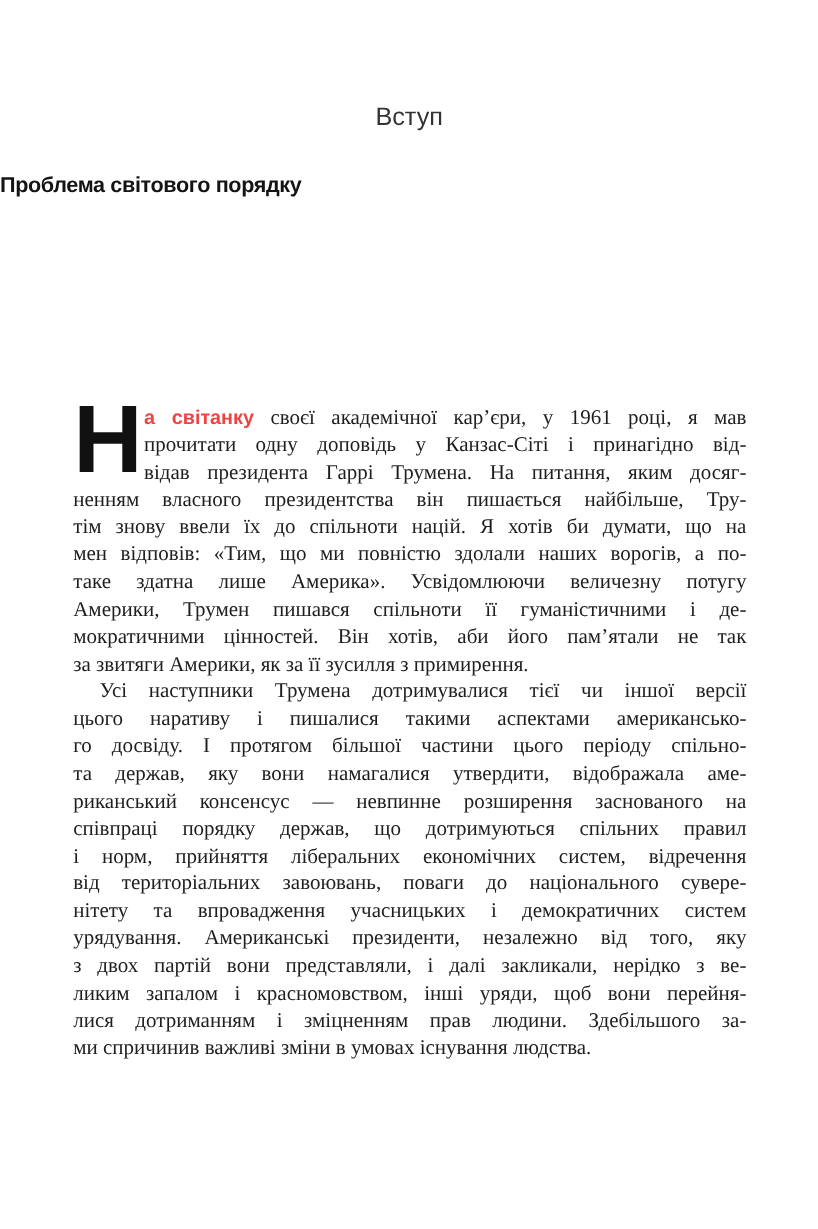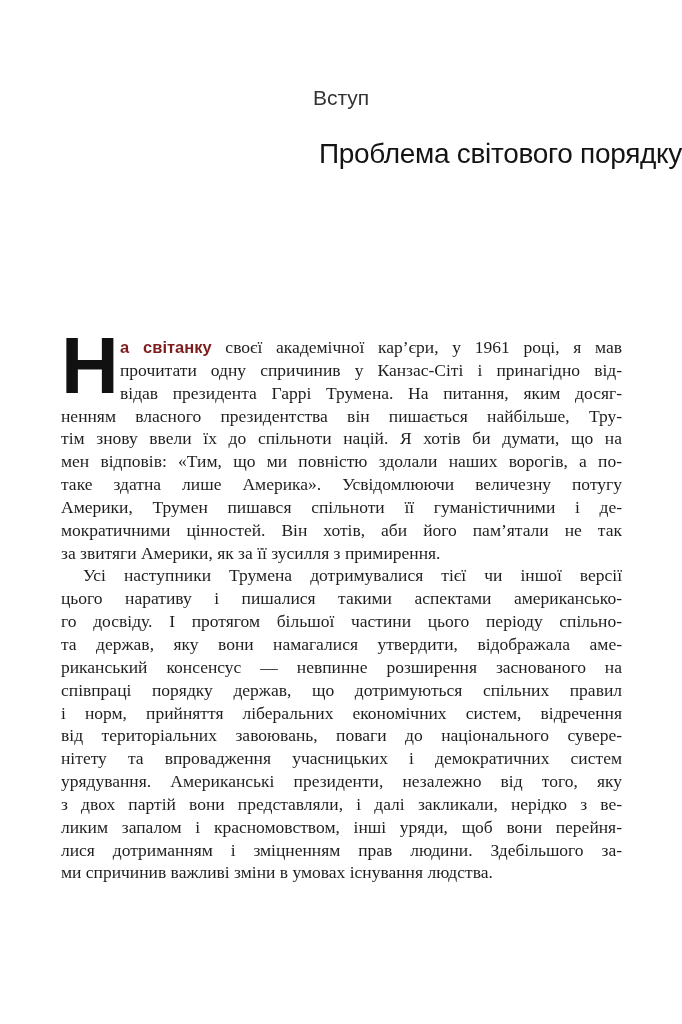--- a/index.html
+++ b/index.html
@@ -26,25 +26,25 @@
     line-height: 26px;
     font-weight: 400;
     color: #333333;
   }
   .title {
     position: absolute;
     top: 136px;
     left: 0;
     right: 0;
     margin: 0;
-    text-align: right;
+    text-align: left;
     font-family: "Liberation Sans", sans-serif;
-    font-size: 28px;
+    font-size: 18px;
     line-height: 36px;
-    font-weight: 400;
+    font-weight: 700;
     letter-spacing: -0.3px;
     color: #141414;
   }
   .body {
     position: absolute;
     left: 61px;
     top: 336px;
     width: 561px;
     font-size: 17.5px;
     color: #1e1e1e;
@@ -72,21 +72,21 @@
     font-weight: 700;
     font-size: 80px;
     line-height: 60px;
     color: #111111;
     overflow: visible;
   }
   .lead {
     font-family: "Liberation Sans", sans-serif;
     font-weight: 700;
     font-size: 16.5px;
-    color: #7f1d1d;
+    color: #ef4444;
   }
   .pagenum {
     position: absolute;
     top: 918px;
     left: 0;
     right: 0;
     text-align: center;
     font-family: "Liberation Serif", serif;
     font-size: 16.5px;
     color: #454545;
@@ -96,21 +96,21 @@
 <body>
 
 <div class="page">
   <div class="kicker">Вступ</div>
 
   <h1 class="title">Проблема світового порядку</h1>
 
   <div class="body">
       <span class="dropcap">Н</span>
       <div class="bodyline"><span class="lead">а світанку</span> своєї академічної кар’єри, у 1961 році, я мав</div>
-      <div class="bodyline">прочитати одну спричинив у Канзас-Сіті і принагідно від-</div>
+      <div class="bodyline">прочитати одну доповідь у Канзас-Сіті і принагідно від-</div>
       <div class="bodyline">відав президента Гаррі Трумена. На питання, яким досяг-</div>
       <div class="bodyline">ненням власного президентства він пишається найбільше, Тру-</div>
       <div class="bodyline">тім знову ввели їх до спільноти націй. Я хотів би думати, що на</div>
       <div class="bodyline">мен відповів: «Тим, що ми повністю здолали наших ворогів, а по-</div>
       <div class="bodyline">таке здатна лише Америка». Усвідомлюючи величезну потугу</div>
       <div class="bodyline">Америки, Трумен пишався спільноти її гуманістичними і де-</div>
       <div class="bodyline">мократичними цінностей. Він хотів, аби його пам’ятали не так</div>
       <div class="bodyline lastline">за звитяги Америки, як за її зусилля з примирення.</div>
       <div class="bodyline indent">Усі наступники Трумена дотримувалися тієї чи іншої версії</div>
       <div class="bodyline">цього наративу і пишалися такими аспектами американсько-</div>

